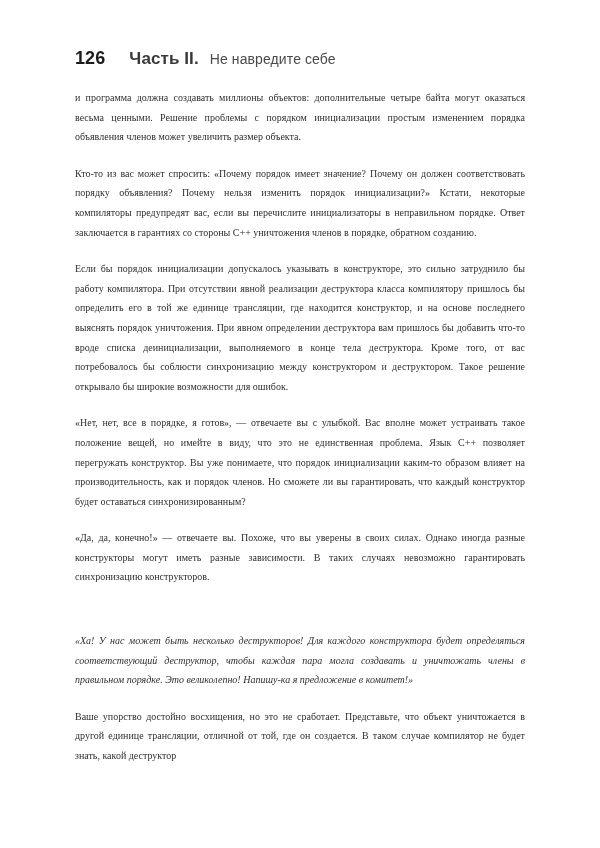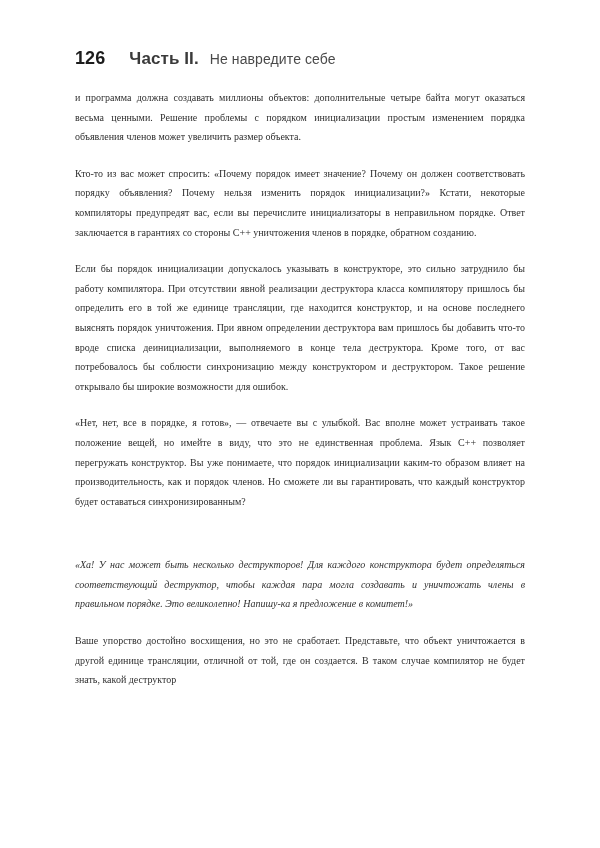--- a/index.html
+++ b/index.html
@@ -91,17 +91,18 @@
     <span class="folio">126</span>
     <span class="head-part">Часть II.</span>
     <span class="head-title">Не навредите себе</span>
   </div>
 
   <div class="textblock">
     <p class="para">и программа должна создавать миллионы объектов: дополнительные четыре байта могут оказаться весьма ценными. Решение проблемы с порядком инициализации простым изменением порядка объявления членов может увеличить размер объекта.</p>
     <p class="para">Кто-то из вас может спросить: «Почему порядок имеет значение? Почему он должен соответствовать порядку объявления? Почему нельзя изменить порядок инициализации?» Кстати, некоторые компиляторы предупредят вас, если вы перечислите инициализаторы в неправильном порядке. Ответ заключается в гарантиях со стороны C++ уничтожения членов в порядке, обратном созданию.</p>
     <p class="para">Если бы порядок инициализации допускалось указывать в конструкторе, это сильно затруднило бы работу компилятора. При отсутствии явной реализации деструктора класса компилятору пришлось бы определить его в той же единице трансляции, где находится конструктор, и на основе последнего выяснять порядок уничтожения. При явном определении деструктора вам пришлось бы добавить что-то вроде списка деинициализации, выполняемого в конце тела деструктора. Кроме того, от вас потребовалось бы соблюсти синхронизацию между конструктором и деструктором. Такое решение открывало бы широкие возможности для ошибок.</p>
     <p class="para">«Нет, нет, все в порядке, я готов», — отвечаете вы с улыбкой. Вас вполне может устраивать такое положение вещей, но имейте в виду, что это не единственная проблема. Язык C++ позволяет перегружать конструктор. Вы уже понимаете, что порядок инициализации каким-то образом влияет на производительность, как и порядок членов. Но сможете ли вы гарантировать, что каждый конструктор будет оставаться синхронизированным?</p>
+    <p class="para">«Да, да, конечно!» — отвечаете вы. Похоже, что вы уверены в своих силах. Однако иногда разные конструкторы могут иметь разные зависимости. В таких случаях невозможно гарантировать синхронизацию конструкторов.</p>
     <p class="para italic">«Ха! У нас может быть несколько деструкторов! Для каждого конструктора будет определяться соответствующий деструктор, чтобы каждая пара могла создавать и уничтожать члены в правильном порядке. Это великолепно! Напишу-ка я предложение в комитет!»</p>
     <p class="para">Ваше упорство достойно восхищения, но это не сработает. Представьте, что объект уничтожается в другой единице трансляции, отличной от той, где он создается. В таком случае компилятор не будет знать, какой деструктор</p>
   </div>
 
 </div>
 
 </body></html>

